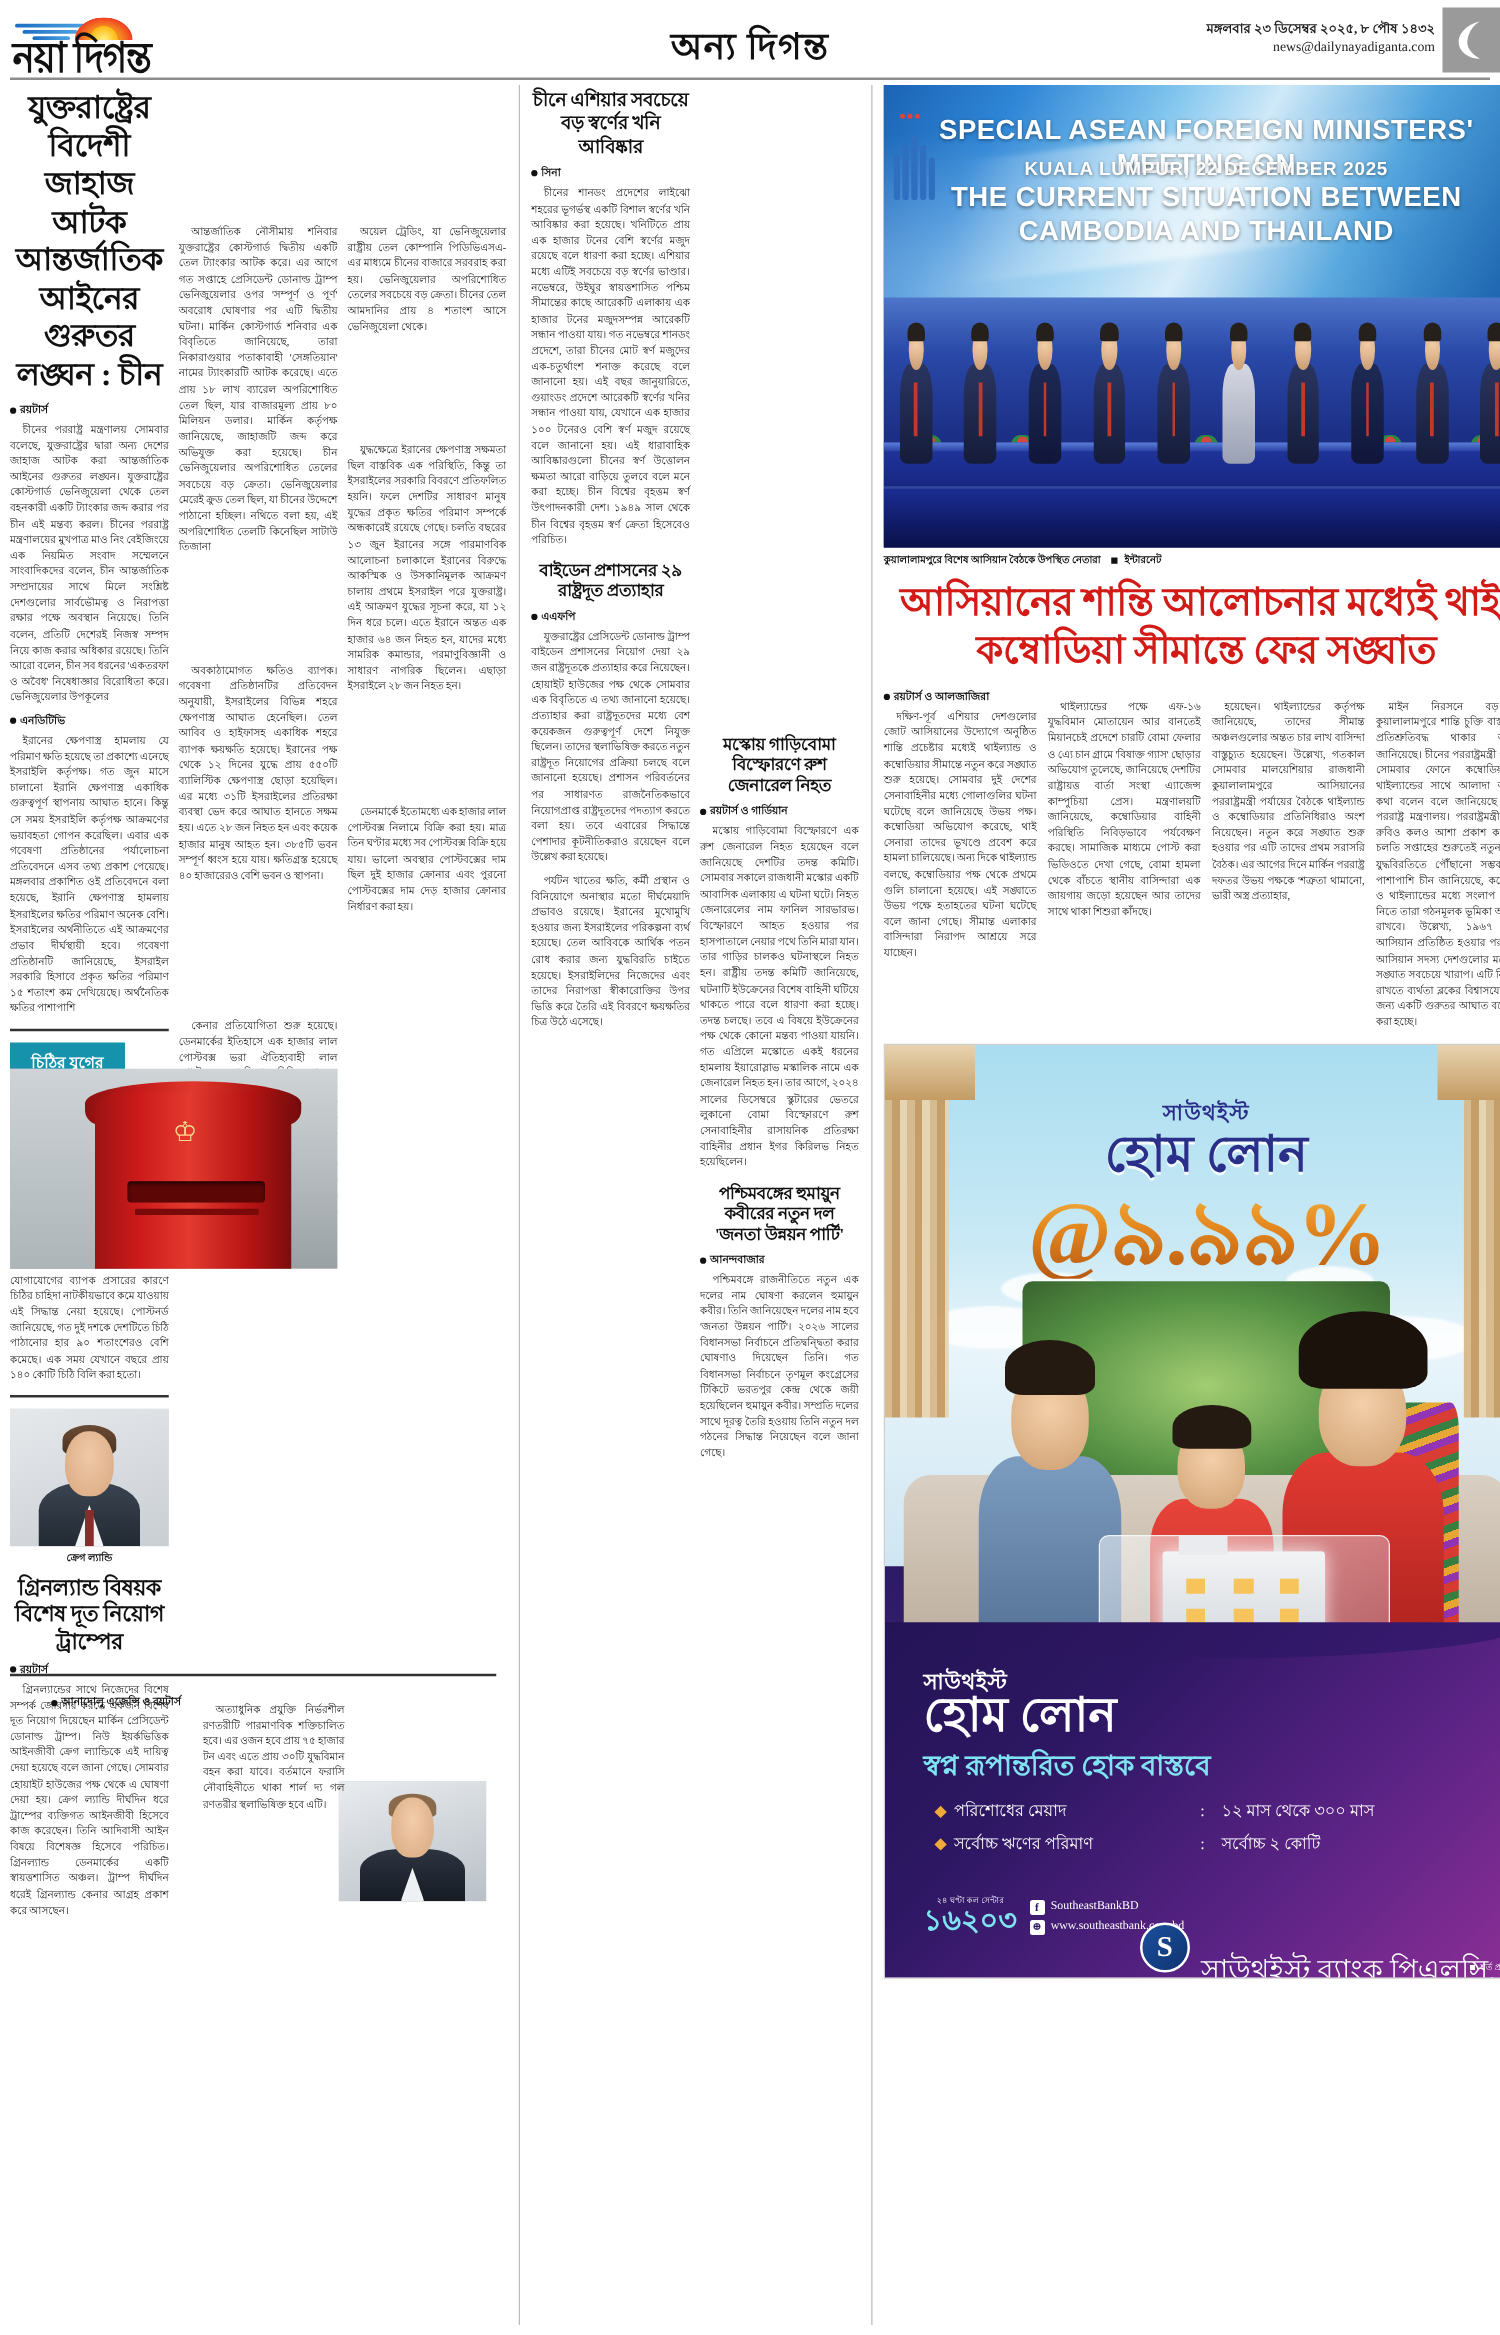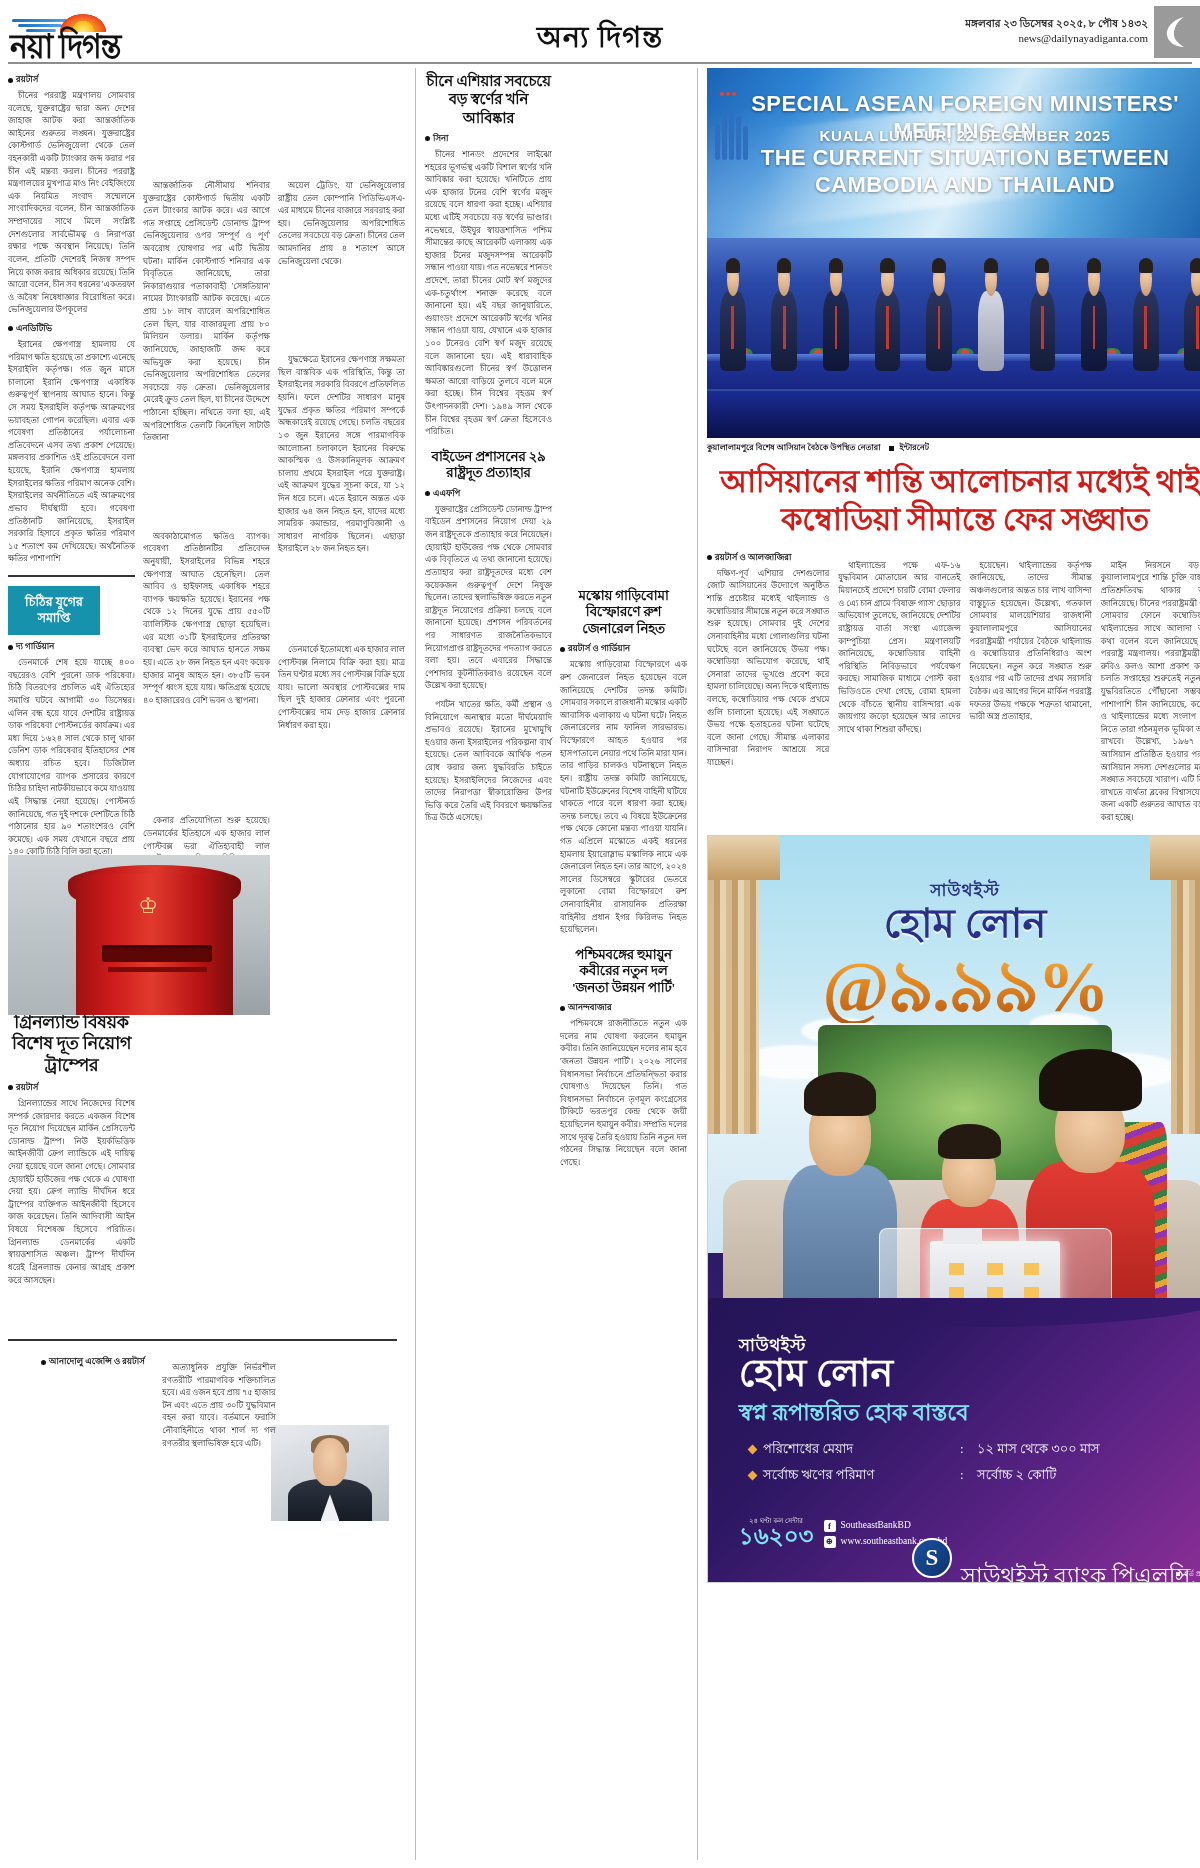--- a/index.html
+++ b/index.html
@@ -548,20 +548,21 @@
       <svg width="28" height="34" viewBox="0 0 28 34" aria-hidden="true">
         <path d="M21 2 C9 5, 3 13, 4 20 C5 27, 12 32, 21 32 C14 28, 10 23, 11 17 C12 10, 16 5, 21 2 Z" fill="#ffffff"></path>
       </svg>
     </div>
   </div>
   <div class="rule"></div>
 
   <div class="body-grid">
 
     <div class="col">
+      <div class="headline hl-xl" style="text-align:center; margin-top:4px;" id="spanHead1">যুক্তরাষ্ট্রের বিদেশী জাহাজ আটক আন্তর্জাতিক আইনের গুরুতর লঙ্ঘন : চীন</div>
 
       <div class="byline">
         <span class="dot"></span>
         <span>রয়টার্স</span>
       </div>
       <div class="bodytext">
         <p>চীনের পররাষ্ট্র মন্ত্রণালয় সোমবার বলেছে, যুক্তরাষ্ট্রের দ্বারা অন্য দেশের জাহাজ আটক করা আন্তর্জাতিক আইনের গুরুতর লঙ্ঘন। যুক্তরাষ্ট্রের কোস্টগার্ড ভেনিজুয়েলা থেকে তেল বহনকারী একটি ট্যাংকার জব্দ করার পর চীন এই মন্তব্য করল। চীনের পররাষ্ট্র মন্ত্রণালয়ের মুখপাত্র মাও নিং বেইজিংয়ে এক নিয়মিত সংবাদ সম্মেলনে সাংবাদিকদের বলেন, চীন আন্তর্জাতিক সম্প্রদায়ের সাথে মিলে সংশ্লিষ্ট দেশগুলোর সার্বভৌমত্ব ও নিরাপত্তা রক্ষার পক্ষে অবস্থান নিয়েছে। তিনি বলেন, প্রতিটি দেশেরই নিজস্ব সম্পদ নিয়ে কাজ করার অধিকার রয়েছে। তিনি আরো বলেন, চীন সব ধরনের 'একতরফা ও অবৈধ' নিষেধাজ্ঞার বিরোধিতা করে। ভেনিজুয়েলার উপকূলের</p>
       </div>
 
 

